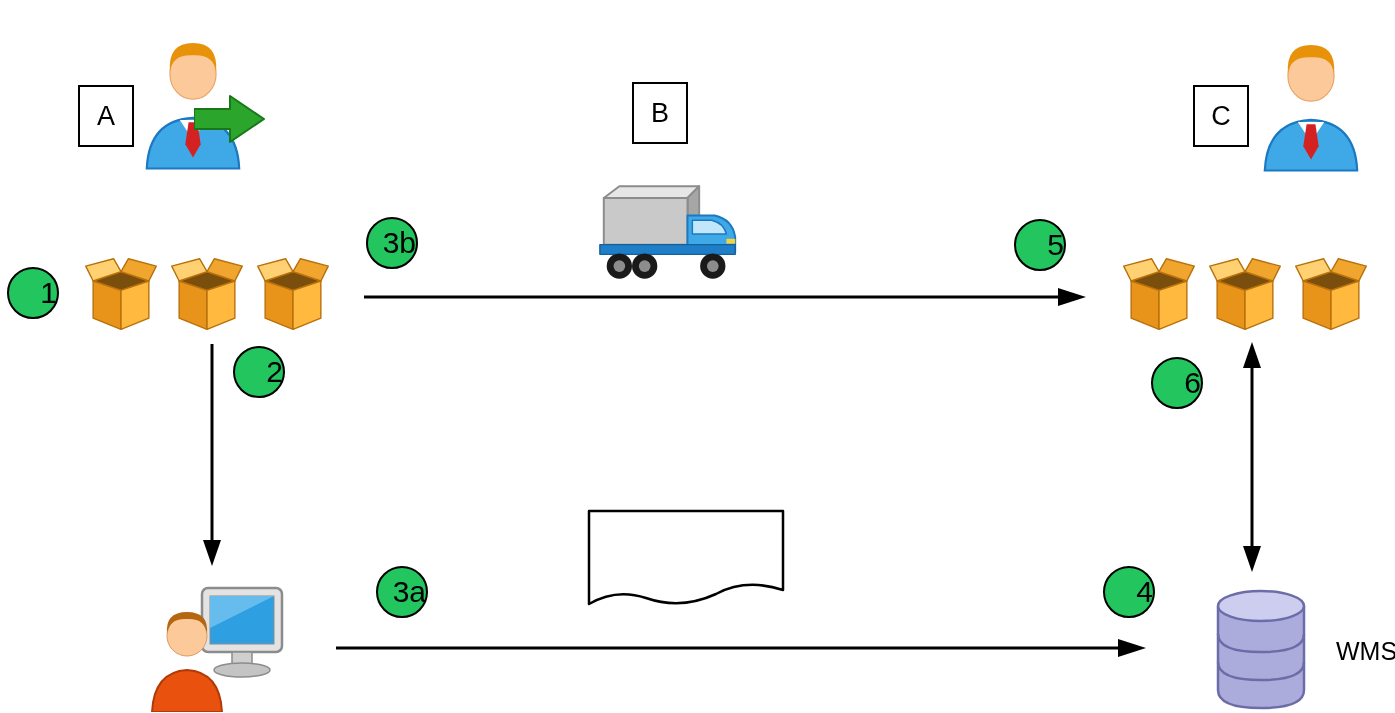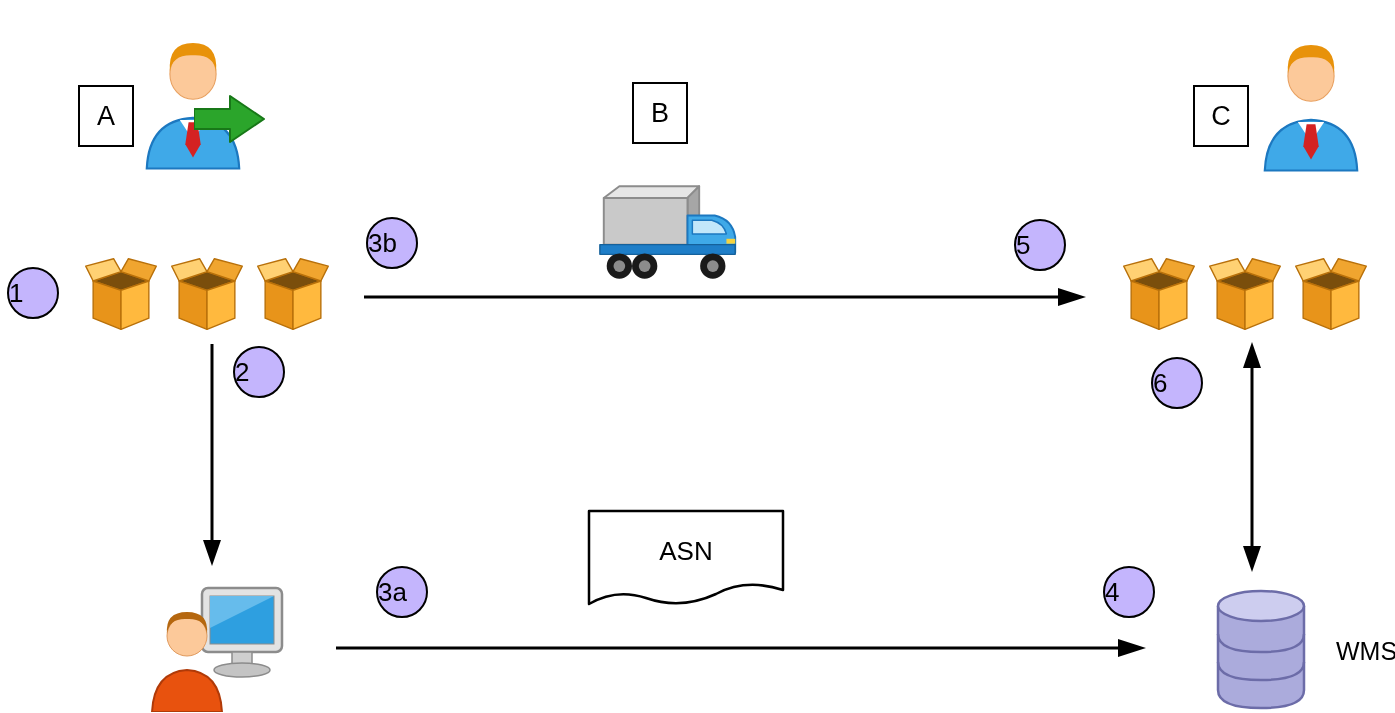--- a/index.html
+++ b/index.html
@@ -6,22 +6,22 @@
   .stage{
     position:relative;width:1395px;height:713px;background:#fff;overflow:hidden;
     font-family:"Liberation Sans", sans-serif;color:#000;
   }
   .abs{position:absolute;}
   .label-box{
     position:absolute;width:52px;height:58px;border:2.5px solid #000;background:#fff;
     display:flex;align-items:center;justify-content:center;font-size:27px;
   }
   .step-circle{
-    position:absolute;width:48px;height:48px;border-radius:50%;border:2.5px solid #000;background:#c4b5fd;
-    display:flex;align-items:center;justify-content:flex-start;font-size:26px;
+    position:absolute;width:48px;height:48px;border-radius:50%;border:2.5px solid #000;background:#22c55e;
+    display:flex;align-items:center;justify-content:flex-end;font-size:30px;
   }
   .doc-wrap{position:absolute;}
   .doc-label{
     position:absolute;left:0;top:28px;width:100%;text-align:center;font-size:26px;
   }
   .wms-label{position:absolute;font-size:25px;}
   svg.arrow line{stroke:#000;stroke-width:3;}
   svg.arrow polygon{fill:#000;}
 </style>
 </head>
@@ -145,21 +145,20 @@
     <ellipse cx="100" cy="86" rx="28" ry="7" fill="#C4C4C4" stroke="#8C8C8C" stroke-width="1.5"></ellipse>
     <path d="M10 128 Q12 88 45 86 Q78 88 80 128 Z" fill="#E8520E" stroke="#B03A08" stroke-width="2"></path>
     <circle cx="45" cy="52" r="20" fill="#FCC99A" stroke="#E09A5E" stroke-width="1"></circle>
     <path d="M25 50 Q23 28 45 28 Q67 28 65 50 Q63 34 45 35 Q27 34 25 50 Z" fill="#B5670F"></path>
   </svg>
 
   <div class="doc-wrap" style="left:586px;top:508px;width:200px;height:104px">
     <svg width="200" height="104" viewBox="0 0 200 104">
       <path d="M3 3 L197 3 L197 82 Q160 70 130 86 Q95 102 60 90 Q30 80 3 96 Z" fill="#ffffff" stroke="#000000" stroke-width="2.5" stroke-linejoin="round"></path>
     </svg>
-    <div class="doc-label">ASN</div>
   </div>
 
   <div class="step-circle" style="left:376px;top:566px">
     <span>3a</span>
   </div>
   <svg class="arrow abs" style="left:336px;top:634px" width="810" height="28" viewBox="0 0 810 28">
     <line x1="0" y1="14" x2="788" y2="14"></line>
     <polygon points="782,5 810,14 782,23"></polygon>
   </svg>
   <div class="step-circle" style="left:1103px;top:566px">

